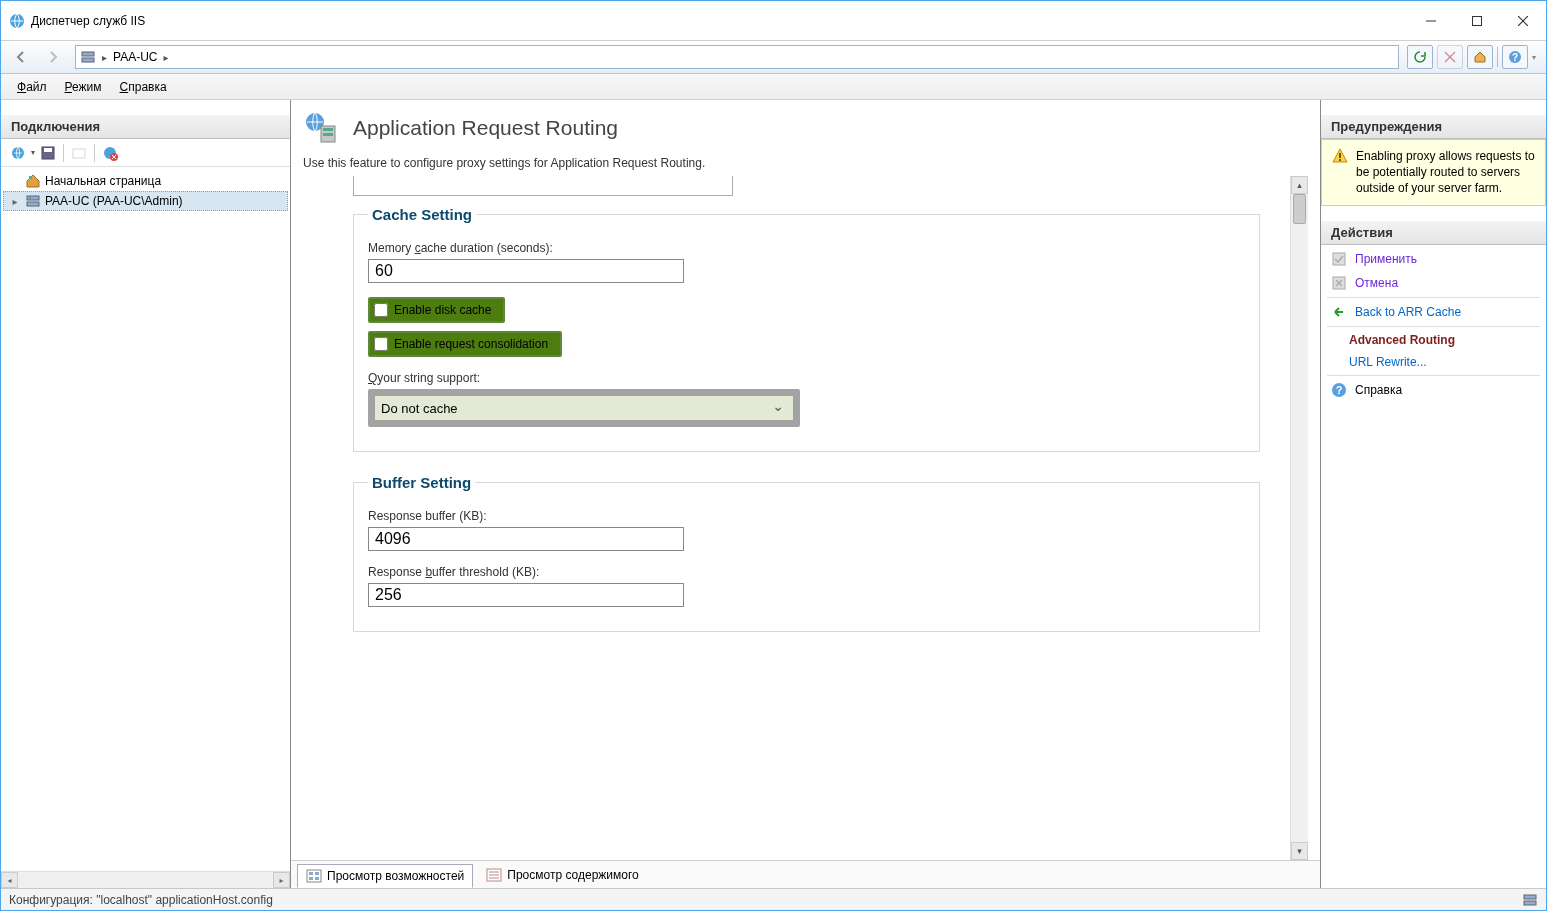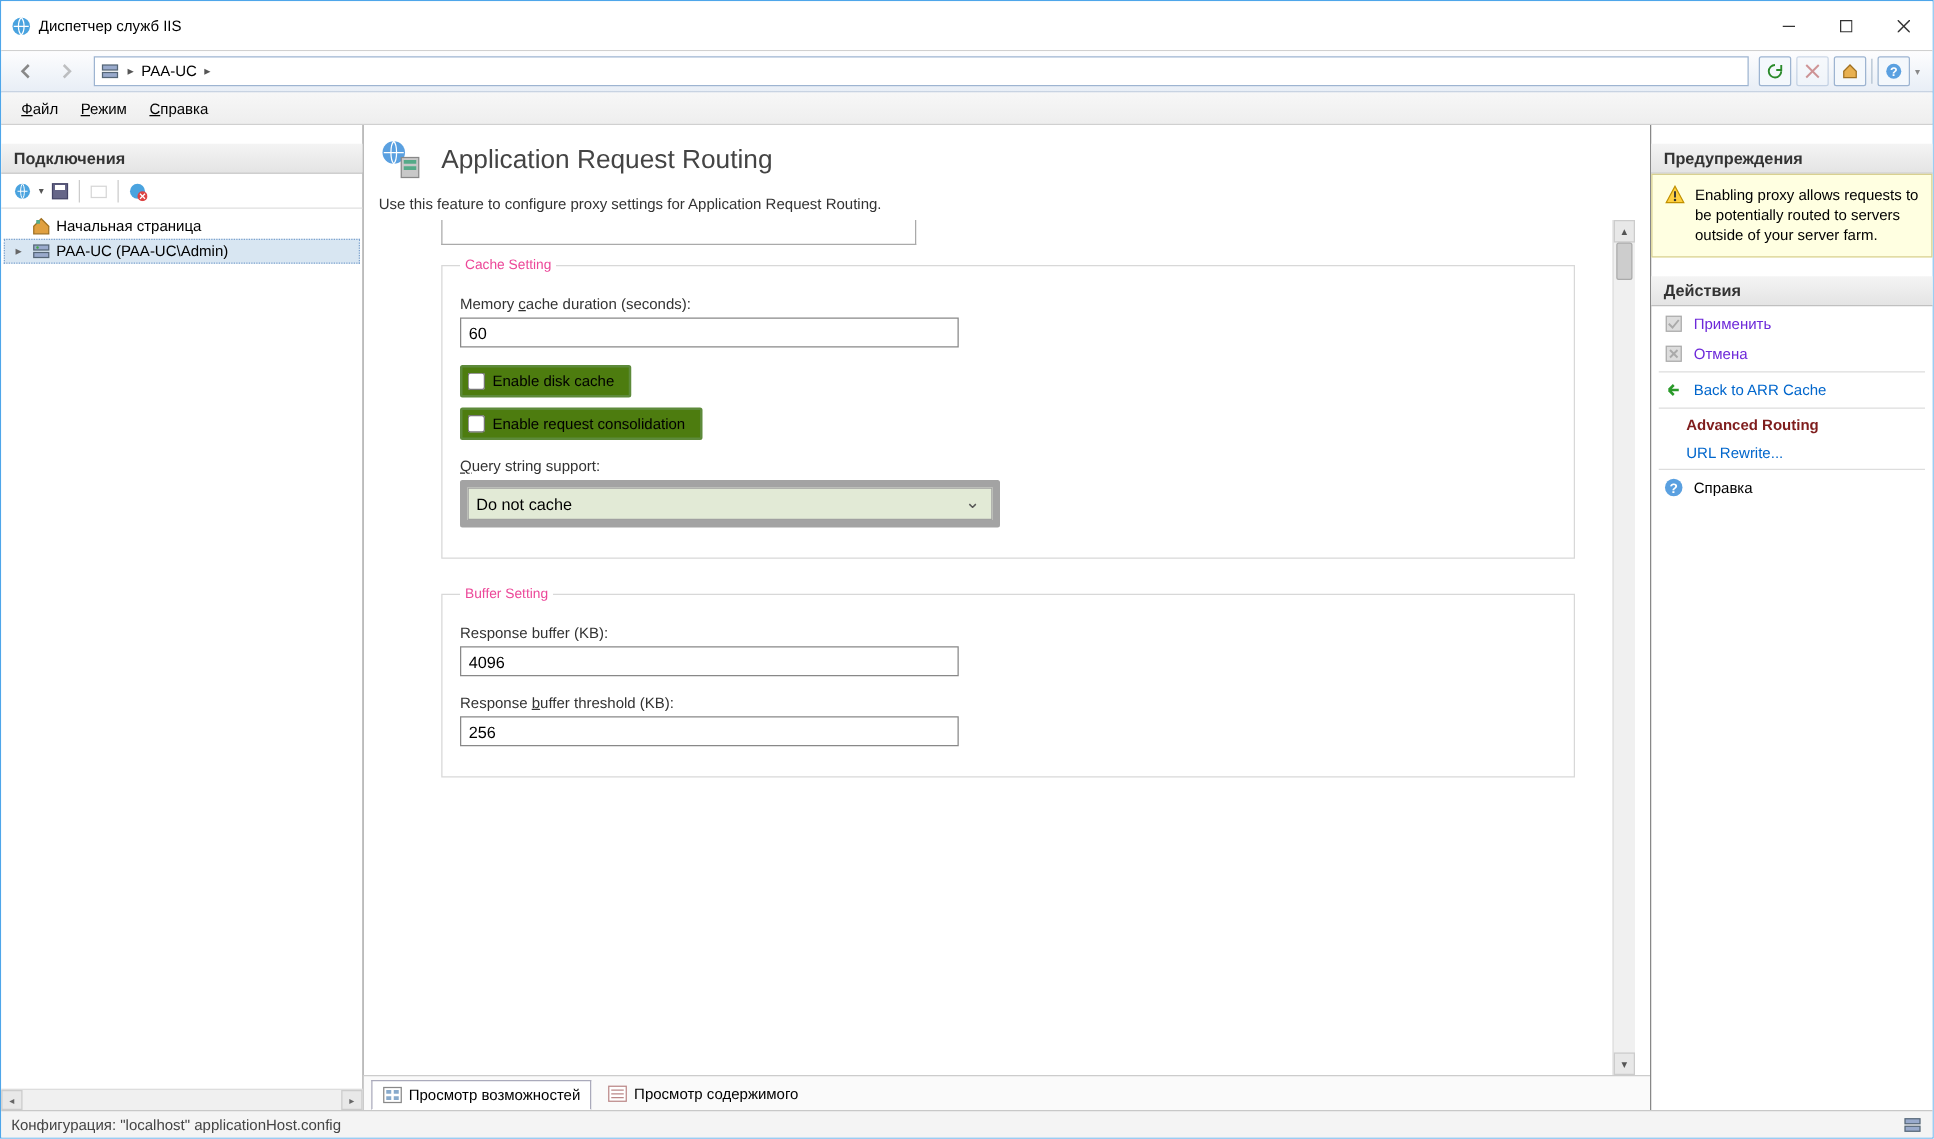--- a/index.html
+++ b/index.html
@@ -56,24 +56,24 @@
 .page-title { font-size: 21px; color: #444; font-weight: normal; }
 .page-desc { font-size: 12px; color: #333; margin-bottom: 6px; }
 .scroll-area { flex: 1; border: 0; position: relative; display:flex; min-height:0; }
 .form-scroll { flex:1; overflow:hidden; padding: 0 30px 0 50px; }
 .vscroll { width: 18px; background: #f0f0f0; border-left: 1px solid #ddd; display:flex; flex-direction:column; }
 .vscroll .sc-btn { height:18px; background:#e8e8e8; border:1px solid #ccc; display:flex; align-items:center; justify-content:center; font-size:9px; color:#555;}
 .vscroll .sc-track { flex:1; position:relative; }
 .vscroll .sc-thumb { position:absolute; left:2px; right:2px; top:0; height:30px; background:#cdcdcd; border:1px solid #aaa; border-radius:2px;}
 
 fieldset.grp { border: 1px solid #d8d8d8; margin: 10px 0 22px 0; padding: 18px 14px 24px 14px; background: #fff; }
-fieldset.grp legend { font-size: 11px; color: #ec4899; padding: 0 4px; }
+fieldset.grp legend { font-size: 15px; color: #0c4a6e; padding: 0 4px; font-weight: bold; }
 .fld-label { font-size: 12px; color: #333; margin-bottom: 4px; display: block; }
 .fld-label .ul { text-decoration: underline; }
-.txt { width: 399px; height: 24px; border: 1px solid #888; padding: 2px 6px; font-size: 13px; font-family: inherit; }
+.txt { width: 316px; height: 24px; border: 1px solid #888; padding: 2px 6px; font-size: 16px; font-family: inherit; }
 .cb-row { display: flex; align-items: center; gap: 6px; height: 26px; }
 .cb-row.hl { border: 2px solid #5d8a3a; background: #4d7c0f; padding: 0 12px 0 4px; width: fit-content; border-radius: 2px; }
 .cb-row input[type=checkbox] { width: 14px; height: 14px; }
 .sel-wrap { border: 6px solid #a3a3a3; border-radius: 2px; width: 432px; }
 .sel { width: 100%; height: 26px; background: #e2ead6; border: 1px solid #a0a0a0; padding: 2px 6px; font-size: 13px; font-family: inherit; appearance: none; -webkit-appearance: none; }
 .sel-wrap { position: relative; }
 .sel-wrap::after { content: "⌄"; position: absolute; right: 10px; top: 3px; color: #555; pointer-events: none; font-size: 14px; }
 .gap { height: 14px; }
 .gap-s { height: 8px; }
 .empty-field { width: 380px; height: 20px; border: 1px solid #aaa; border-top: none; }
@@ -284,21 +284,21 @@
               <label class="cb-row hl">
                 <input type="checkbox" style="">
                 <span><span></span><span class="ul">E</span><span>nable disk cache</span></span>
               </label>
               <div class="gap-s"></div>
               <label class="cb-row hl">
                 <input type="checkbox" style="">
                 <span><span>Enable re</span><span class="ul">q</span><span>uest consolidation</span></span>
               </label>
               <div class="gap"></div>
-              <label class="fld-label"><span class="ul">Q</span><span>uery string support:</span></label>
+              <label class="fld-label"><span class="ul">Q</span><span>your string support:</span></label>
               <div class="sel-wrap">
                 <select class="sel">
                   <option>Do not cache</option>
                 </select>
               </div>
             </fieldset>
 
             <fieldset class="grp">
               <legend>Buffer Setting</legend>
               <label class="fld-label">Response buffer (KB):</label>

